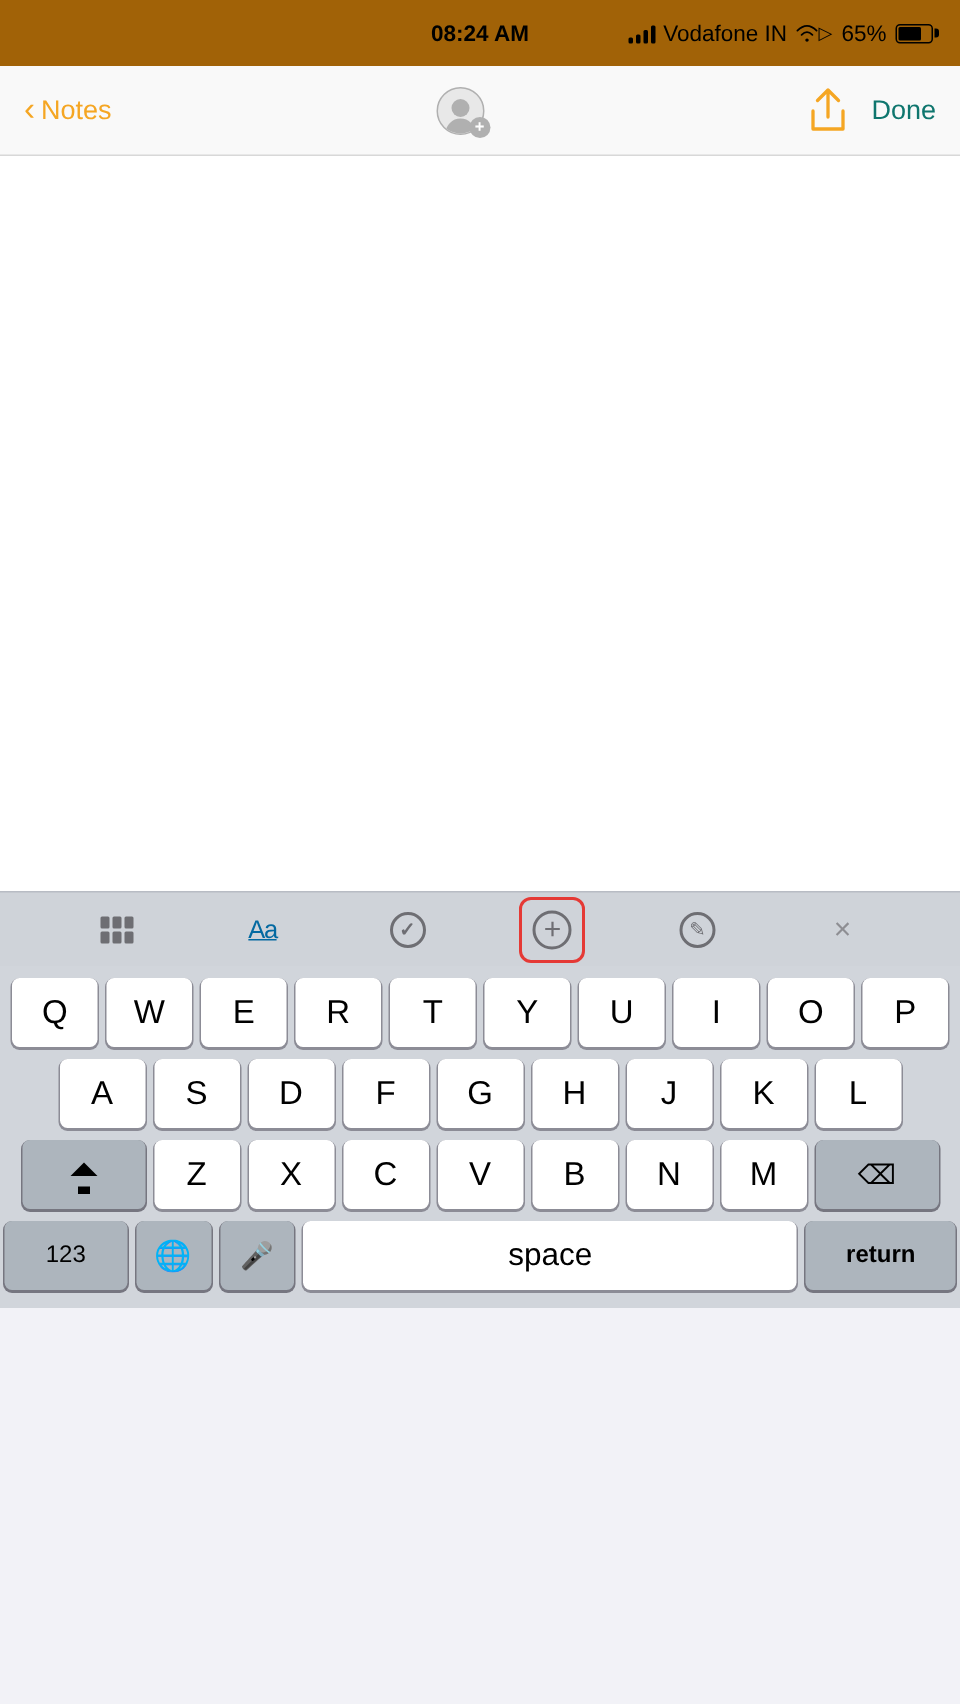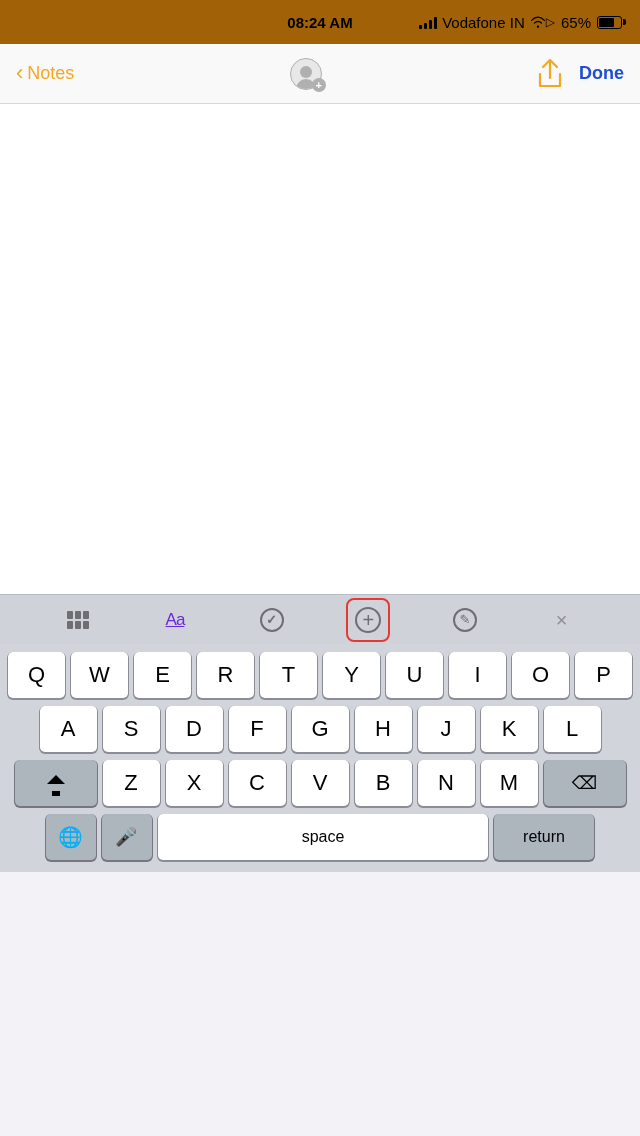--- a/index.html
+++ b/index.html
@@ -197,22 +197,22 @@
     }
     .share-btn {
       display: flex;
       align-items: center;
       justify-content: center;
       color: #f5a623;
       cursor: pointer;
     }
     .done-btn {
       font-size: 18px;
-      font-weight: 700;
-      color: #1d4ed8;
+      font-weight: 400;
+      color: #0f766e;
       cursor: pointer;
     }
 
     
     .note-content {
       width: 100%;
       background: #ffffff;
       flex: 1;
       height: 490px;
     }
@@ -251,21 +251,21 @@
       height: 18px;
     }
     .icon-table span {
       display: block;
       background: #6e6e73;
       border-radius: 1px;
     }
     .icon-aa {
       font-size: 17px;
       font-weight: 500;
-      color: #6d28d9;
+      color: #0369a1;
       letter-spacing: -1px;
       text-decoration: underline;
     }
     .icon-check-circle {
       width: 24px;
       height: 24px;
       border-radius: 50%;
       border: 2px solid #6e6e73;
       display: flex;
       align-items: center;
@@ -363,27 +363,27 @@
     }
     .key-globe {
       width: 50px;
     }
     .key-mic {
       width: 50px;
       font-size: 18px;
     }
     .key-space {
       width: 330px;
-      font-size: 16px;
+      font-size: 21px;
       font-weight: 400;
     }
     .key-return {
       width: 100px;
       font-size: 16px;
-      font-weight: 400;
+      font-weight: 700;
     }
     .shift-arrow {
       width: 0; height: 0;
       border-left: 9px solid transparent;
       border-right: 9px solid transparent;
       border-bottom: 9px solid #000;
       position: relative;
       top: -2px;
       display: inline-block;
     }
@@ -526,20 +526,23 @@
     <div class="key key-letter">V</div>
     <div class="key key-letter">B</div>
     <div class="key key-letter">N</div>
     <div class="key key-letter">M</div>
     <div class="key key-special key-backspace">
       <span class="backspace-icon">⌫</span>
     </div>
   </div>
 
   <div class="key-row">
+    <div class="key key-special key-123">
+      <span>123</span>
+    </div>
     <div class="key key-special key-globe">
       <span class="globe-icon">🌐</span>
     </div>
     <div class="key key-special key-mic">
       <span class="mic-icon">🎤</span>
     </div>
     <div class="key key-space">
       <span>space</span>
     </div>
     <div class="key key-special key-return">

